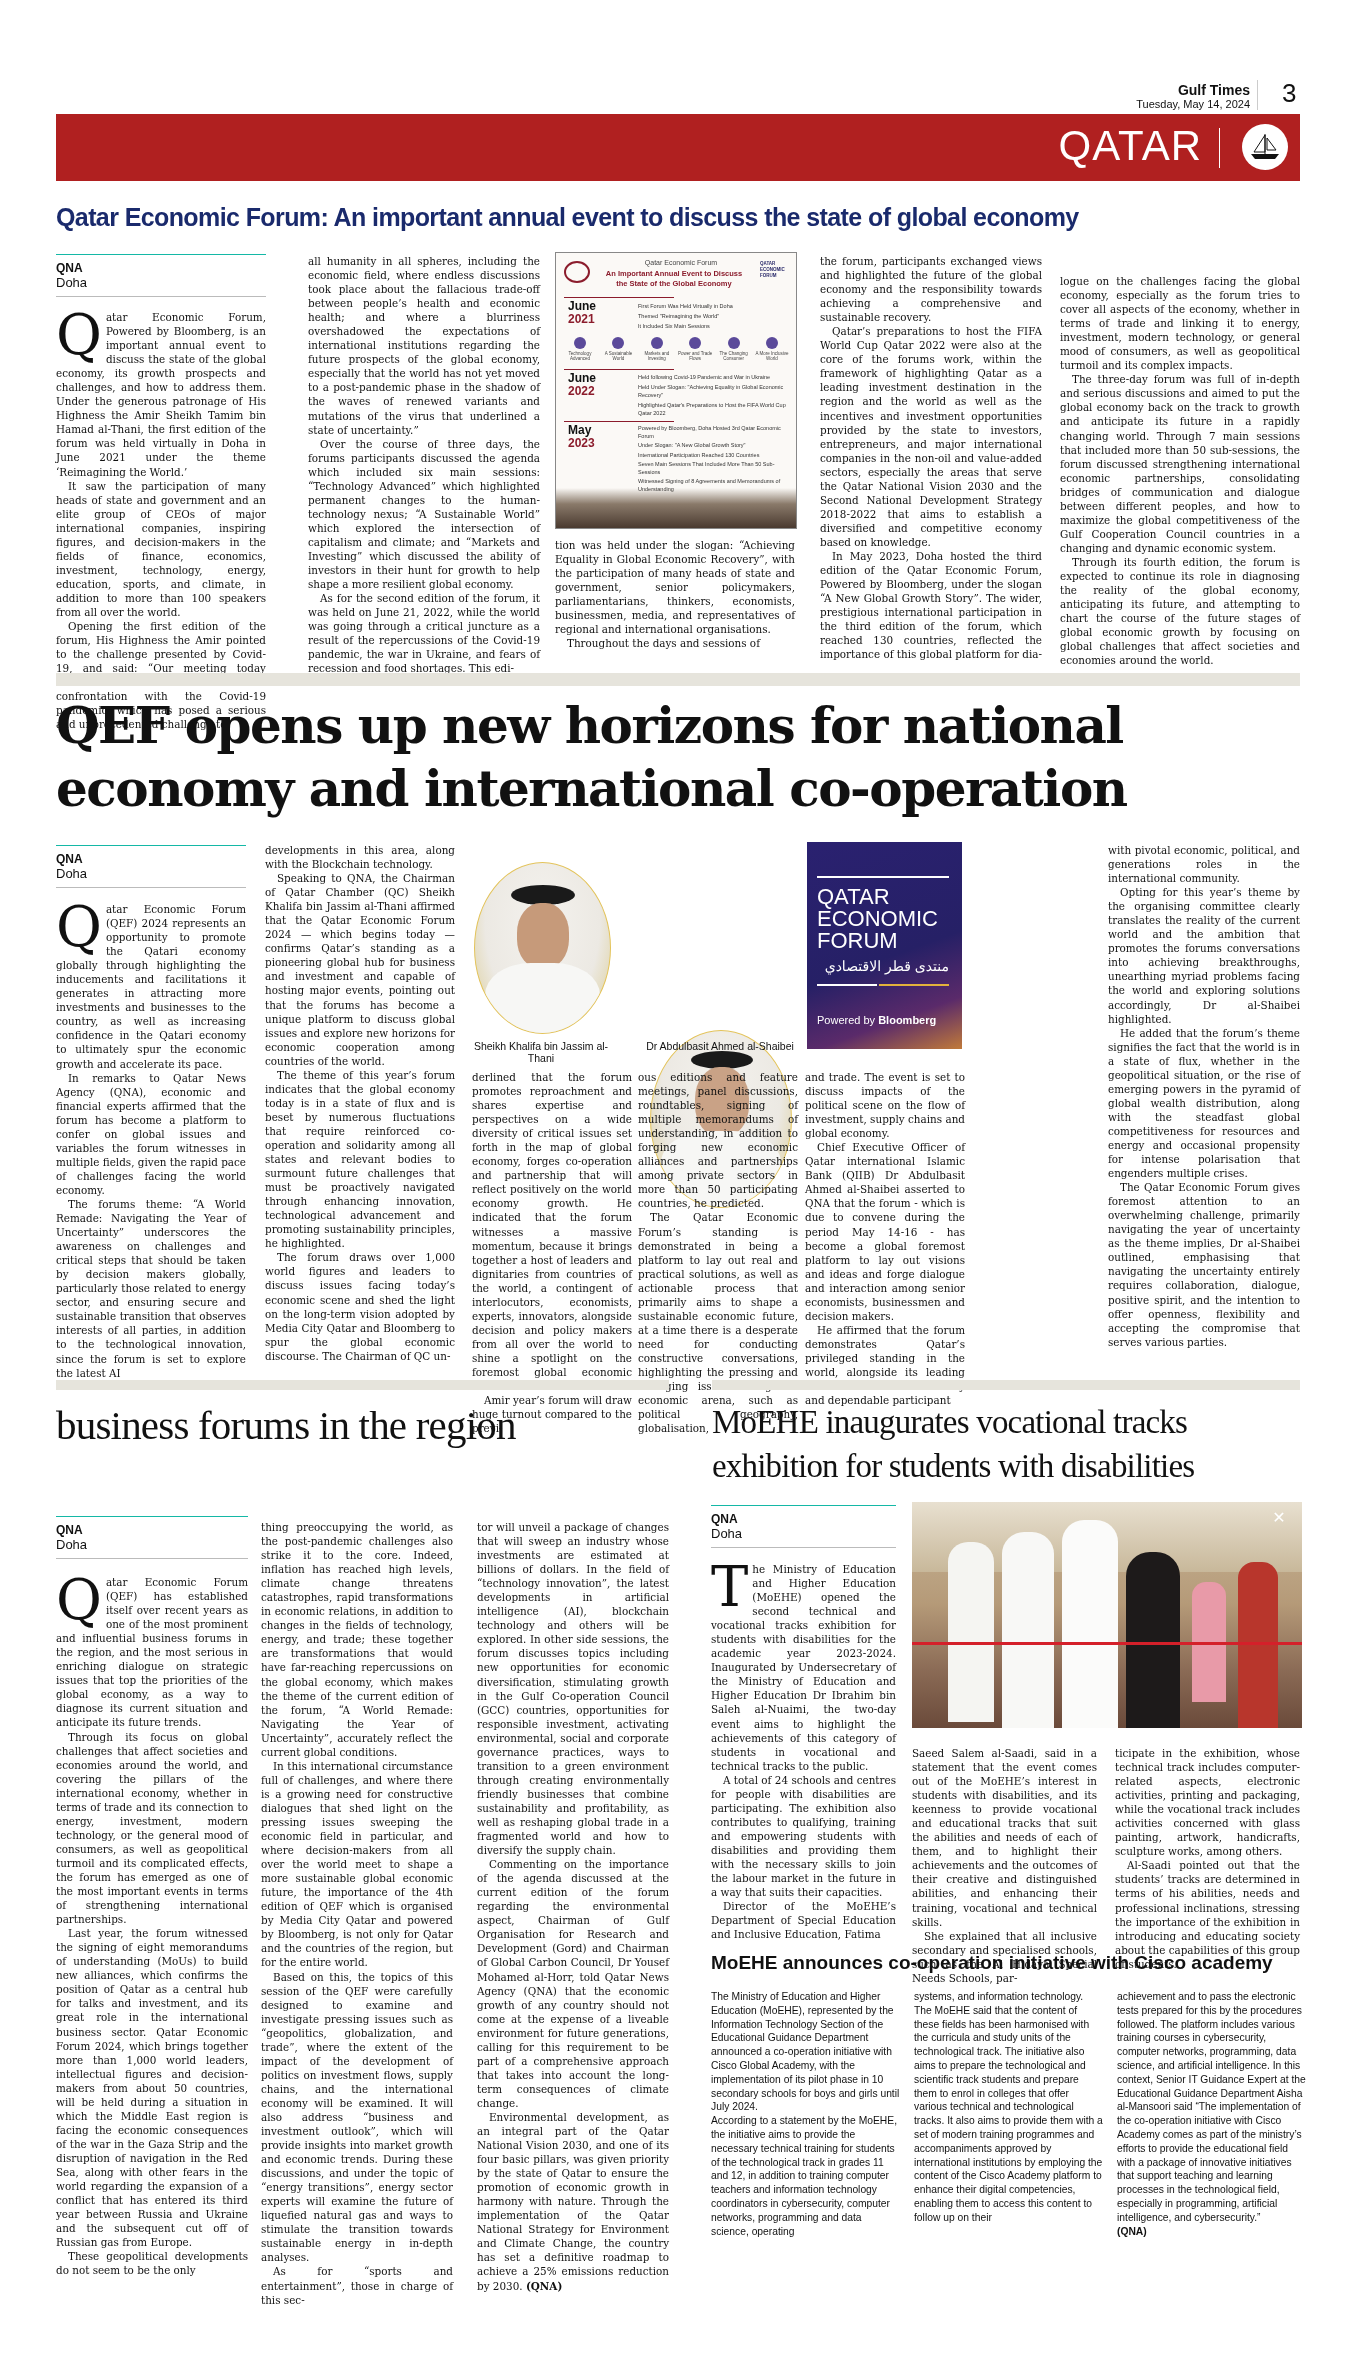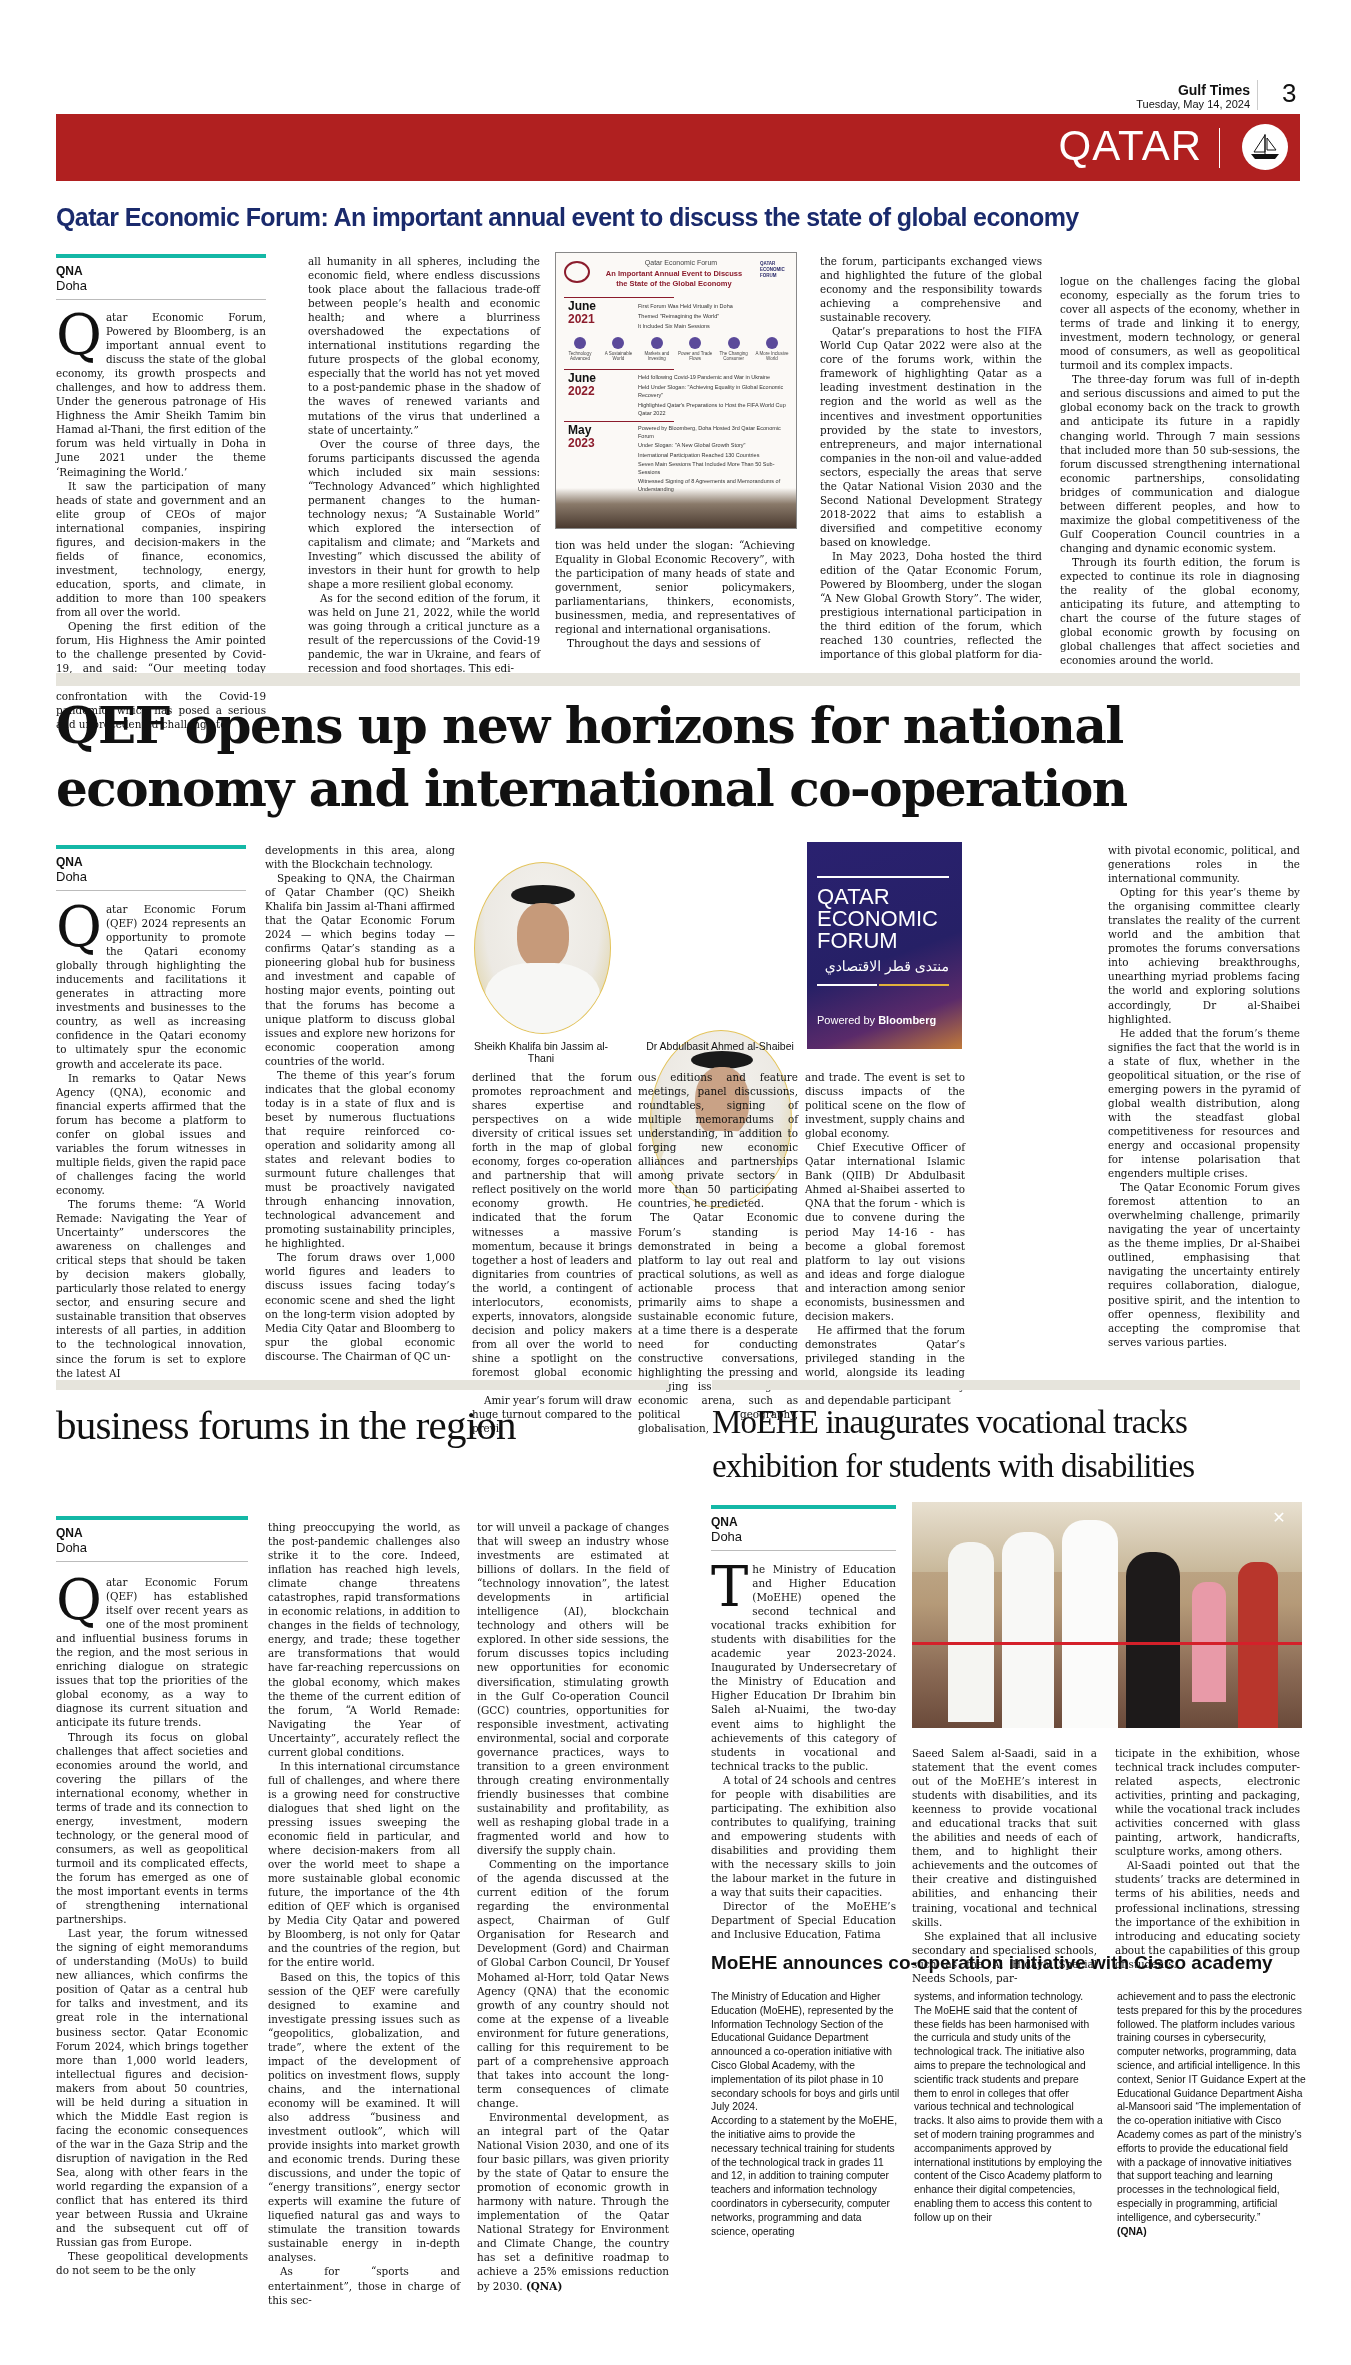--- a/index.html
+++ b/index.html
@@ -10,21 +10,21 @@
   .page-num{font-family:"Liberation Sans",sans-serif;font-size:26px;}
   .vsep{border-left:1px solid #ccc;}
   .redbar{background:#b02020;}
   .section-title{font-family:"Liberation Sans",sans-serif;color:#fff;font-size:42px;font-weight:300;letter-spacing:1px;}
   .logo-circle{width:46px;height:46px;border-radius:50%;background:#fff;display:flex;align-items:center;justify-content:center;}
   .h-navy{font-family:"Liberation Sans",sans-serif;font-weight:bold;color:#1a2a6c;font-size:25px;letter-spacing:-0.6px;white-space:nowrap;}
   .h-big{font-family:"DejaVu Serif",serif;font-weight:bold;font-size:51px;line-height:63px;letter-spacing:-1.5px;transform:scaleX(0.98);transform-origin:left;}
   .h-light{font-family:"Liberation Serif",serif;font-size:41px;line-height:50px;letter-spacing:-0.8px;}
   .h-sans{font-family:"Liberation Sans",sans-serif;font-weight:bold;font-size:19px;white-space:nowrap;}
   .greybar{background:#e6e4dc;}
-  .byline{border-top:4px solid #14b8a6;border-bottom:1px solid #bbb;padding:6px 0 6px 0;font-family:"Liberation Sans",sans-serif;}
+  .byline{border-top:1px solid #14b8a6;border-bottom:1px solid #bbb;padding:6px 0 6px 0;font-family:"Liberation Sans",sans-serif;}
   .byline .agency{font-weight:bold;font-size:12px;}
   .byline .city{font-size:13px;}
   .col{font-size:10.4px;line-height:14.05px;text-align:justify;hyphens:auto;}
   .col p{margin:0;text-indent:12px;}
   .col p.first{text-indent:0;}
   .drop{float:left;font-size:56px;line-height:46px;margin:2px 4px 0 0;font-family:"DejaVu Serif",serif;}
   .sanscol{font-family:"Liberation Sans",sans-serif;font-size:10.3px;line-height:13.8px;text-align:left;}
   .sanscol p{margin:0;}
   .caption{font-family:"Liberation Sans",sans-serif;font-size:10.5px;text-align:center;}
   .portrait{border-radius:50%;background:radial-gradient(ellipse at 50% 35%,#f4f2ee 0%,#ece9e3 60%,#d9c98a 100%);border:1.5px solid #e3c35a;overflow:hidden;position:relative;}
@@ -225,21 +225,21 @@
   <div class="agency">QNA</div>
   <div class="city">Doha</div>
 </div>
 <div class="abs col" style="left:56px;top:1575px;width:192px;">
   <span class="drop">Q</span>
   <p class="first">atar Economic Forum (QEF) has established itself over recent years as one of the most prominent and influential business forums in the region, and the most serious in enriching dialogue on strategic issues that top the priorities of the global economy, as a way to diagnose its current situation and anticipate its future trends.</p>
   <p>Through its focus on global challenges that affect societies and economies around the world, and covering the pillars of the international economy, whether in terms of trade and its connection to energy, investment, modern technology, or the general mood of consumers, as well as geopolitical turmoil and its complicated effects, the forum has emerged as one of the most important events in terms of strengthening international partnerships.</p>
   <p>Last year, the forum witnessed the signing of eight memorandums of understanding (MoUs) to build new alliances, which confirms the position of Qatar as a central hub for talks and investment, and its great role in the international business sector. Qatar Economic Forum 2024, which brings together more than 1,000 world leaders, intellectual figures and decision-makers from about 50 countries, will be held during a situation in which the Middle East region is facing the economic consequences of the war in the Gaza Strip and the disruption of navigation in the Red Sea, along with other fears in the world regarding the expansion of a conflict that has entered its third year between Russia and Ukraine and the subsequent cut off of Russian gas from Europe.</p>
   <p>These geopolitical developments do not seem to be the only</p>
 </div>
-<div class="abs col" style="left:268px;top:1520px;width:192px;">
+<div class="abs col" style="left:261px;top:1520px;width:192px;">
   <p class="first">thing preoccupying the world, as the post-pandemic challenges also strike it to the core. Indeed, inflation has reached high levels, climate change threatens catastrophes, rapid transformations in economic relations, in addition to changes in the fields of technology, energy, and trade; these together are transformations that would have far-reaching repercussions on the global economy, which makes the theme of the current edition of the forum, “A World Remade: Navigating the Year of Uncertainty”, accurately reflect the current global conditions.</p>
   <p>In this international circumstance full of challenges, and where there is a growing need for constructive dialogues that shed light on the pressing issues sweeping the economic field in particular, and where decision-makers from all over the world meet to shape a more sustainable global economic future, the importance of the 4th edition of QEF which is organised by Media City Qatar and powered by Bloomberg, is not only for Qatar and the countries of the region, but for the entire world.</p>
   <p>Based on this, the topics of this session of the QEF were carefully designed to examine and investigate pressing issues such as “geopolitics, globalization, and trade”, where the extent of the impact of the development of politics on investment flows, supply chains, and the international economy will be examined. It will also address “business and investment outlook”, which will provide insights into market growth and economic trends. During these discussions, and under the topic of “energy transitions”, energy sector experts will examine the future of liquefied natural gas and ways to stimulate the transition towards sustainable energy in in-depth analyses.</p>
   <p>As for “sports and entertainment”, those in charge of this sec-</p>
 </div>
 <div class="abs col" style="left:477px;top:1520px;width:192px;">
   <p class="first">tor will unveil a package of changes that will sweep an industry whose investments are estimated at billions of dollars. In the field of “technology innovation”, the latest developments in artificial intelligence (AI), blockchain technology and others will be explored. In other side sessions, the forum discusses topics including new opportunities for economic diversification, stimulating growth in the Gulf Co-operation Council (GCC) countries, opportunities for responsible investment, activating environmental, social and corporate governance practices, ways to transition to a green environment through creating environmentally friendly businesses that combine sustainability and profitability, as well as reshaping global trade in a fragmented world and how to diversify the supply chain.</p>
   <p>Commenting on the importance of the agenda discussed at the current edition of the forum regarding the environmental aspect, Chairman of Gulf Organisation for Research and Development (Gord) and Chairman of Global Carbon Council, Dr Yousef Mohamed al-Horr, told Qatar News Agency (QNA) that the economic growth of any country should not come at the expense of a liveable environment for future generations, calling for this requirement to be part of a comprehensive approach that takes into account the long-term consequences of climate change.</p>
   <p><span>Environmental development, as an integral part of the Qatar National Vision 2030, and one of its four basic pillars, was given priority by the state of Qatar to ensure the promotion of economic growth in harmony with nature. Through the implementation of the Qatar National Strategy for Environment and Climate Change, the country has set a definitive roadmap to achieve a 25% emissions reduction by 2030.</span> <b>(QNA)</b></p>
 </div>

